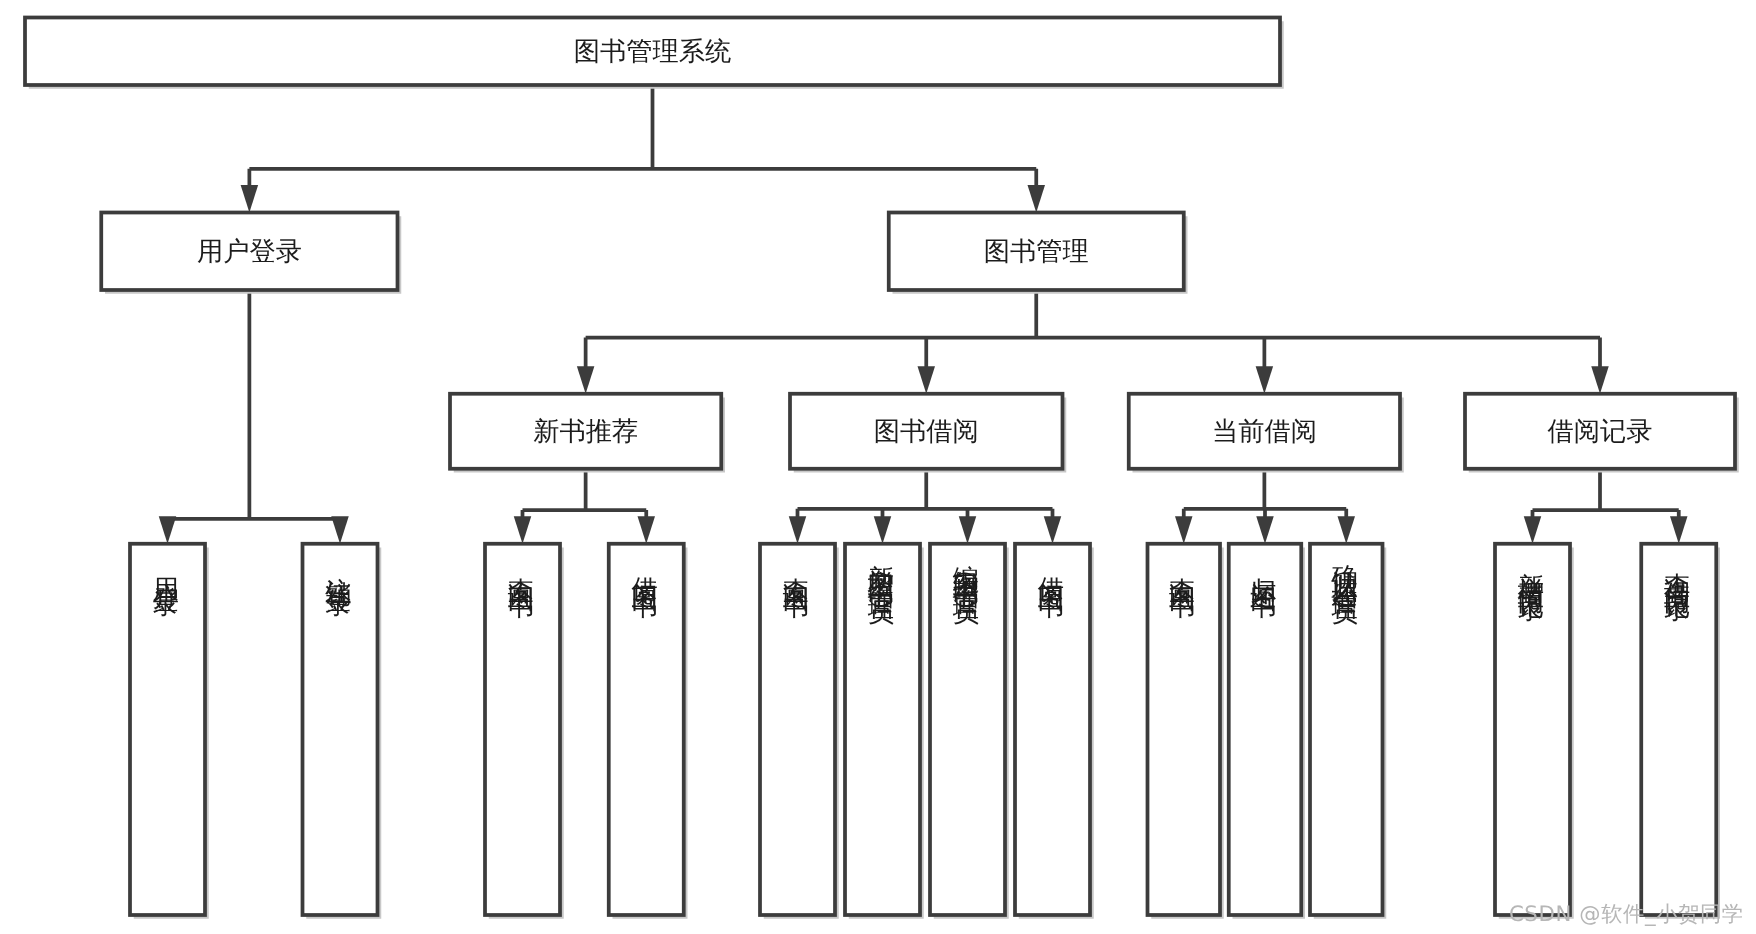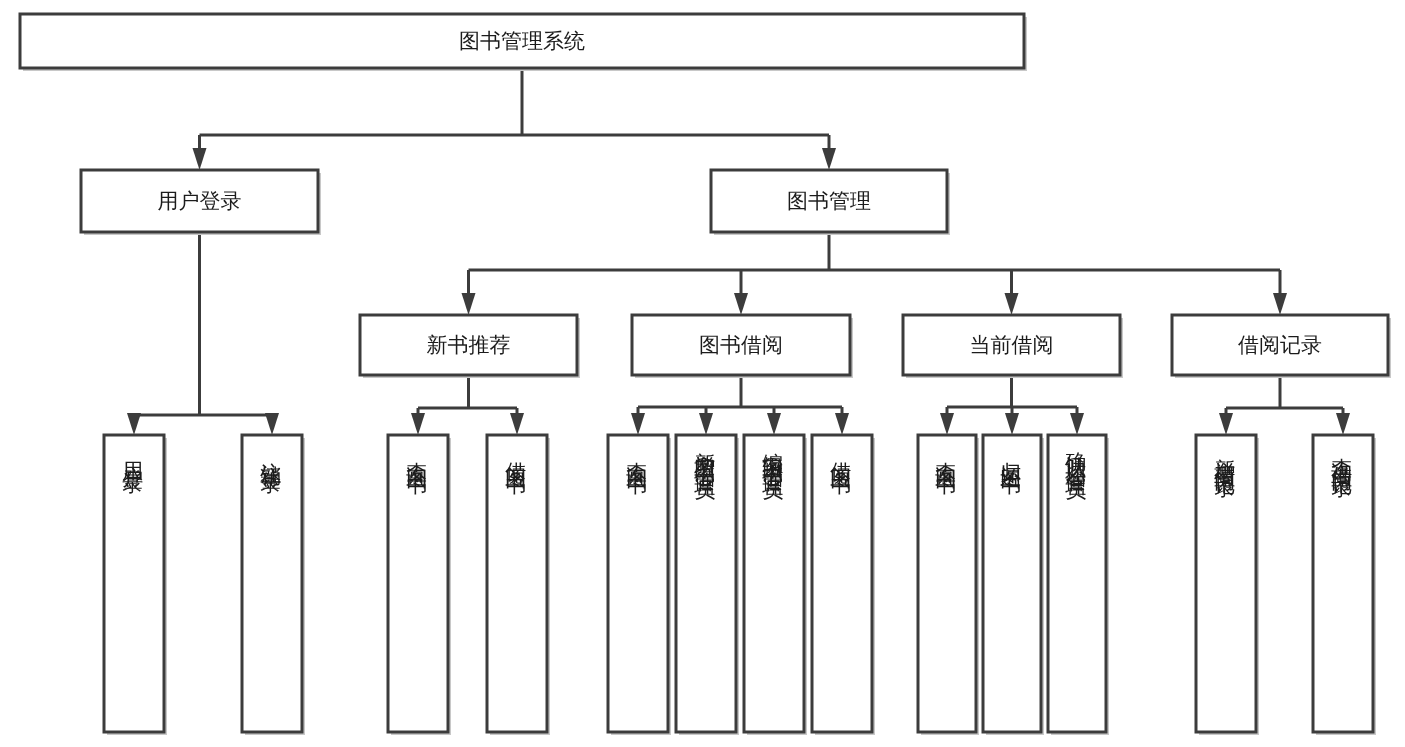--- a/index.html
+++ b/index.html
@@ -205,13 +205,14 @@
           <rect class="node-box" x="1196" y="435" width="60" height="297"></rect>
           <text class="node-label-v" x="1233" y="453" dominant-baseline="hanging" text-anchor="start" style="writing-mode: vertical-rl;">新增借阅记录</text>
         </g>
         <g>
           <rect class="node-shadow" x="1316" y="438" width="60" height="297"></rect>
           <rect class="node-box" x="1313" y="435" width="60" height="297"></rect>
           <text class="node-label-v" x="1350" y="453" dominant-baseline="hanging" text-anchor="start" style="writing-mode: vertical-rl;">查询借阅记录</text>
         </g>
       </g>
   </svg>
+  <div class="watermark">CSDN @软件_小贺同学</div>
 </div>
 
 </body></html>

